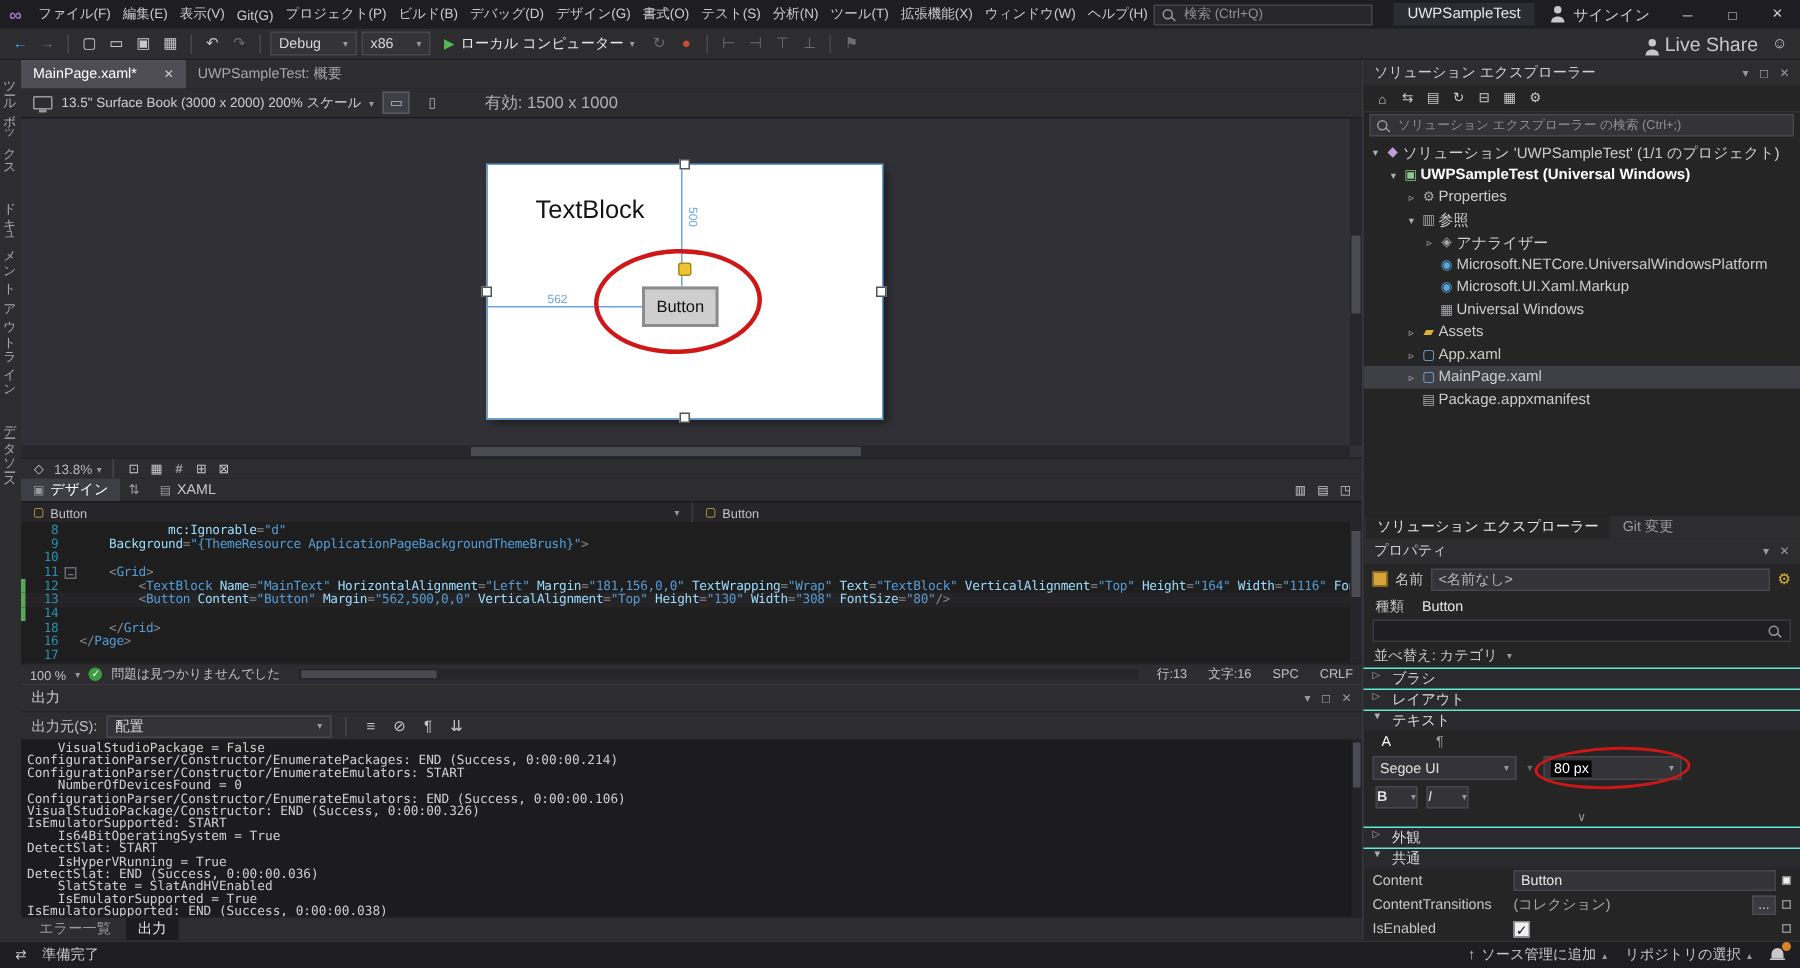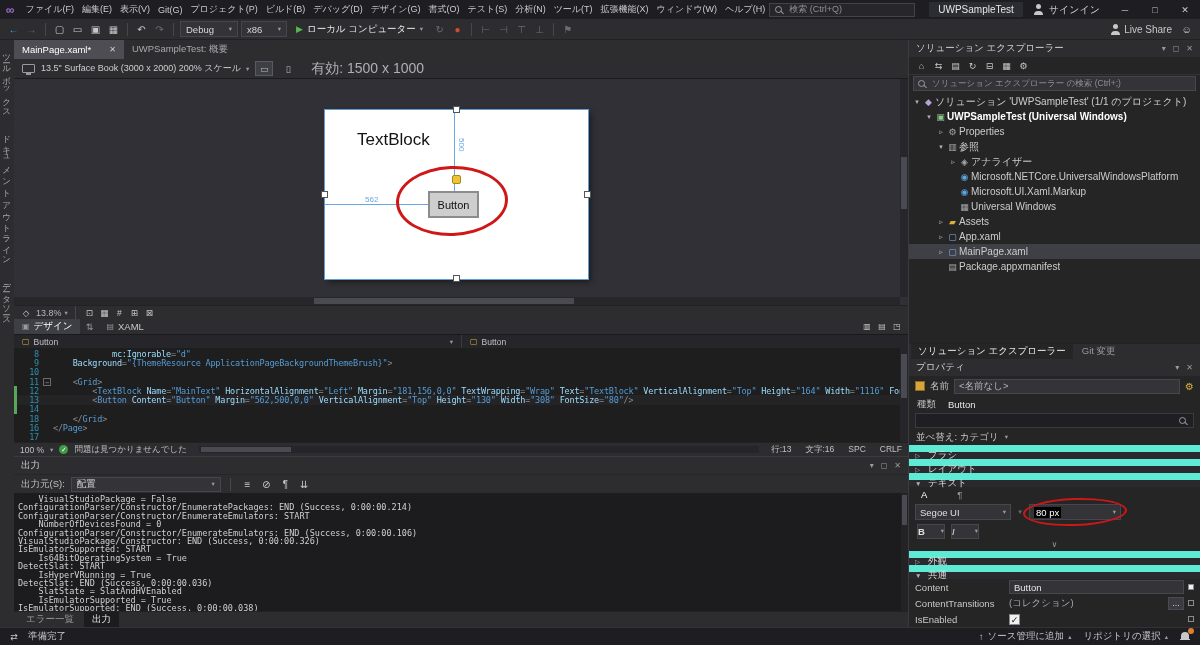--- a/index.html
+++ b/index.html
@@ -29,21 +29,21 @@
 .toolbar{height:21px;background:#2d2d30;display:flex;align-items:center;padding:0 6px;gap:3px;
   border-bottom:1px solid #222226;flex:0 0 auto}
 .tico{width:15px;text-align:center;font-size:10px;color:#c8c8c8;flex:0 0 auto}
 .tico.dim{color:#6b6b70}
 .tsep{width:1px;height:13px;background:#46464c;margin:0 3px;flex:0 0 auto}
 .tb-dd{height:16px;background:#333338;border:1px solid #46464c;display:flex;align-items:center;gap:5px;
   padding:0 5px;font-size:9.5px;color:#d8d8d8;min-width:58px}
 .dd-arrow{font-size:6.5px;color:#9a9a9e;margin-left:auto}
 .run-btn{display:flex;align-items:center;gap:4px;padding:0 6px;font-size:9.5px;color:#e6e6e6;white-space:nowrap}
 .play{color:#55b94f;font-size:9px}
-.liveshare{margin-left:auto;display:flex;align-items:center;gap:3px;font-size:10px;color:#c8c8c8;padding-right:4px;white-space:nowrap}
+.liveshare{margin-left:auto;display:flex;align-items:flex-end;gap:3px;font-size:13px;color:#c8c8c8;padding-right:4px;white-space:nowrap}
 
 
 .main{display:flex;height:587px;flex:0 0 auto}
 .left-strip{width:14px;background:#2d2d30;display:flex;flex-direction:column;align-items:center;padding-top:8px;gap:16px;flex:0 0 auto}
 .vtab{writing-mode:vertical-rl;font-size:8.5px;color:#a9a9ad;letter-spacing:1px;white-space:nowrap}
 .editor-col{width:894px;display:flex;flex-direction:column;background:#1e1e1e;flex:0 0 auto}
 .right-col{width:292px;display:flex;flex-direction:column;background:#252526;border-left:1px solid #3a3a40;flex:0 0 auto}
 
 
 .doc-tabs{height:19px;background:#2d2d30;display:flex;align-items:stretch;flex:0 0 auto}
@@ -53,21 +53,21 @@
 .dtab .tx{font-size:8px;color:#d0d0d0}
 
 
 .device-bar{height:20px;background:#2d2d30;display:flex;align-items:center;gap:6px;padding:0 8px;
   border-bottom:1px solid #1b1b1f;flex:0 0 auto}
 .monitor{width:13px;height:9px;border:1.3px solid #9a9a9e;border-radius:1px;position:relative;flex:0 0 auto}
 .monitor::after{content:"";position:absolute;left:3px;bottom:-3px;width:5px;height:2px;background:#9a9a9e}
 .device-dd{display:flex;align-items:center;gap:5px;color:#cfcfcf;font-size:9px;white-space:nowrap}
 .view-btn{width:18px;height:15px;border:1px solid transparent;display:flex;align-items:center;justify-content:center;color:#b8b8bc;font-size:9px}
 .view-btn.active{background:#3e3e45;border-color:#5a5a62}
-.effective{color:#b0b0b4;font-size:14px;margin-left:8px;white-space:nowrap}
+.effective{color:#b0b0b4;font-size:11px;margin-left:20px;white-space:nowrap}
 
 
 .surface{height:226px;background:#303036;position:relative;overflow:hidden;flex:0 0 auto}
 .artboard{position:absolute;left:311px;top:31px;width:263px;height:169px;background:#ffffff;
   outline:1px solid #5f9fd6;box-shadow:3px 3px 6px rgba(0,0,0,.45)}
 .ab-text{position:absolute;left:32px;top:20px;font-size:17px;color:#141414}
 .ab-button{position:absolute;left:103px;top:81px;width:51px;height:27px;background:#cecece;border:2px solid #8c8c8c;
   display:flex;align-items:center;justify-content:center;font-size:11px;color:#111;z-index:2}
 .handle{position:absolute;width:7px;height:7px;background:#fff;border:1px solid #555;z-index:3}
 .h-top{left:128px;top:-4px}.h-bottom{left:128px;top:165px}.h-left{left:-4px;top:81px}.h-right{left:259px;top:81px}
@@ -153,21 +153,21 @@
 .props-header{height:17px;display:flex;align-items:center;padding:0 7px;font-size:9.5px;color:#cfcfcf;background:#2d2d30;flex:0 0 auto}
 .prop-name-row{height:20px;display:flex;align-items:center;gap:5px;padding:0 6px;flex:0 0 auto}
 .cube{width:10px;height:10px;background:#d9a33c;border:1px solid #8a6a20;flex:0 0 auto}
 .plbl{font-size:9.5px;color:#c8c8c8;white-space:nowrap}
 .prop-input{flex:1;height:15px;background:#333338;border:1px solid #46464c;display:flex;align-items:center;padding:0 4px;font-size:9.5px;color:#b8b8bc}
 .wrench{color:#d9b23c;font-size:10px}
 .prop-type-row{height:16px;display:flex;align-items:center;gap:12px;padding:0 8px;font-size:9.5px;flex:0 0 auto}
 .prop-type-row .val{color:#e6e6e6}
 .props-search{height:15px;margin:1px 6px;background:#1f1f23;border:1px solid #3a3a40;flex:0 0 auto;display:flex;align-items:center;justify-content:flex-end;padding:0 4px}
 .sort-row{height:16px;display:flex;align-items:center;gap:4px;padding:0 7px;font-size:9.5px;color:#c8c8c8;flex:0 0 auto}
-.sec-header{height:14px;display:flex;align-items:center;gap:5px;padding:0 6px;font-size:9.5px;color:#dadada;border-top:7px solid #5eead4;background:#2a2a2e;flex:0 0 auto}
+.sec-header{height:14px;display:flex;align-items:flex-start;gap:5px;padding:0 6px;font-size:9.5px;color:#dadada;border-top:1px solid #5eead4;background:#2a2a2e;flex:0 0 auto}
 .sec-arrow{font-size:6.5px;color:#b0b0b4;width:8px}
 .text-body{padding:2px 6px 0 6px;flex:0 0 auto}
 .mini-tabs{height:13px;display:flex;gap:30px;padding-left:6px;font-size:9.5px;color:#9a9a9e}
 .mini-tabs .active{color:#fff}
 .font-row{height:20px;display:flex;align-items:center;gap:4px}
 .combo{height:16px;background:#333338;border:1px solid #46464c;display:flex;align-items:center;padding:0 4px;font-size:9.5px;color:#e0e0e0;gap:4px}
 .combo.font{width:96px}
 .combo.size{width:92px}
 .size-val{background:#000000;color:#fff;padding:0 2px}
 .size-wrap{position:relative;display:inline-block}

